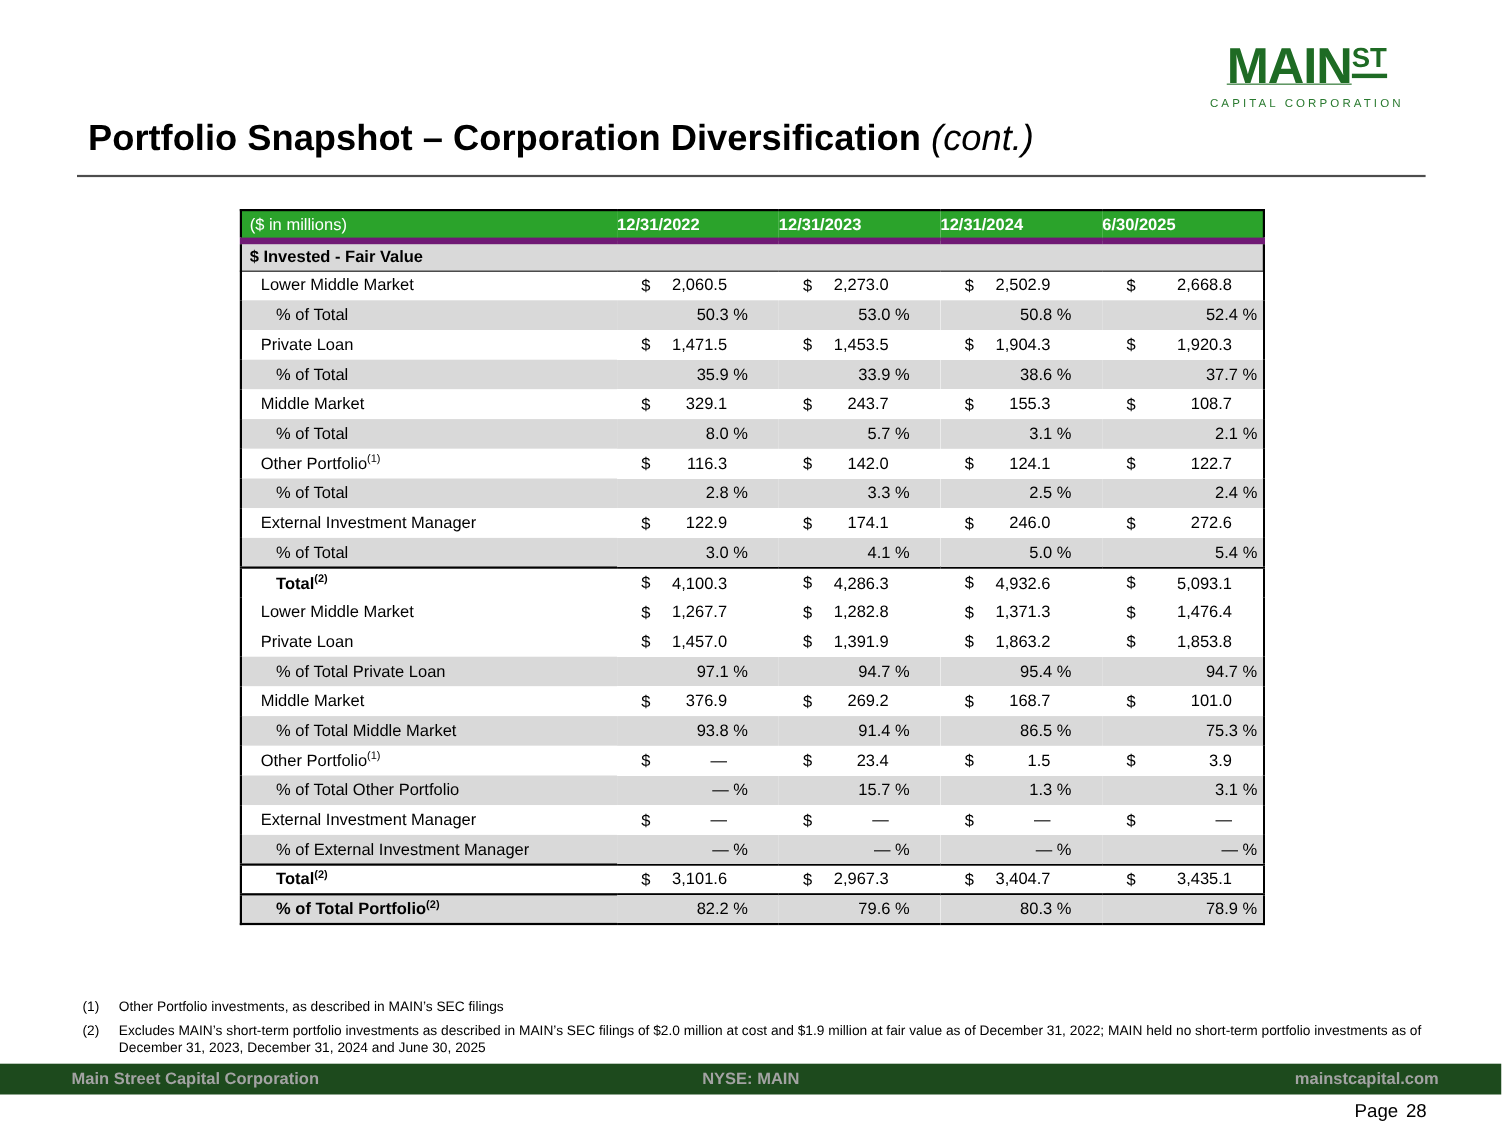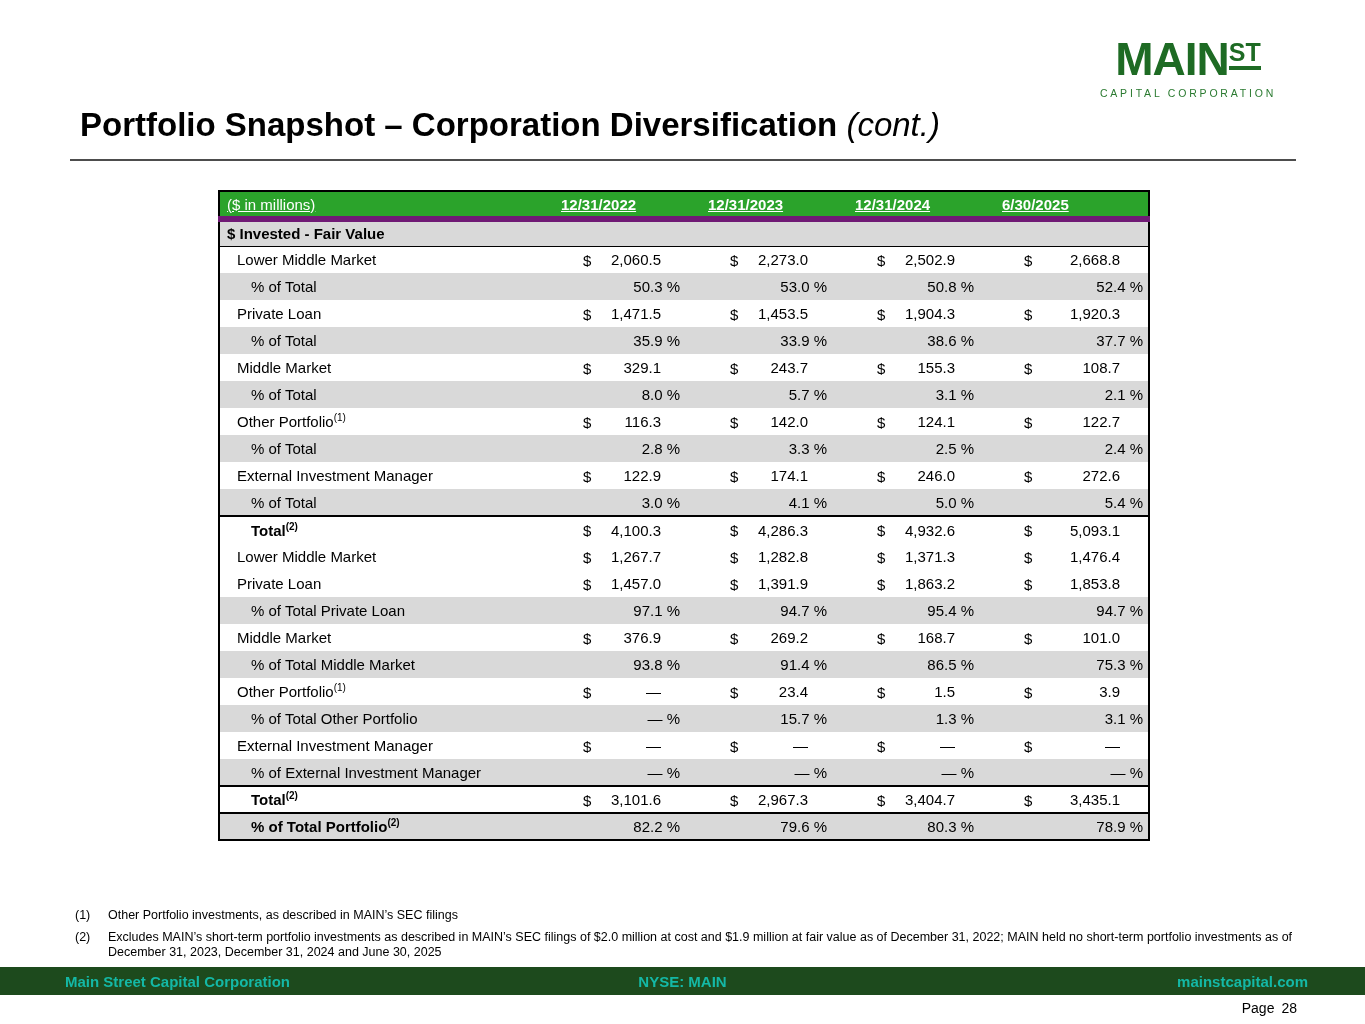--- a/index.html
+++ b/index.html
@@ -1,34 +1,34 @@
 <!DOCTYPE html>
 <html><head>
 <meta charset="utf-8">
 <style>
   * { box-sizing: border-box; margin: 0; padding: 0; }
   html, body { width: 1365px; height: 1024px; background: #ffffff; font-family: "Liberation Sans", sans-serif; }
   .slide { position: absolute; top: 0; left: 0; width: 1365px; height: 1024px; overflow: hidden; background: #fff; }
 
   
   .logo { position: absolute; top: 36px; left: 1098px; width: 180px; color: #1e6b24; text-align: center; line-height: 1; }
-  .logo-main-line { white-space: nowrap; }
+  .logo-main-line { white-space: nowrap; text-decoration: underline; }
   .logo-main { font-size: 46px; font-weight: 700; letter-spacing: -1px; color: #1e6b24; }
   .logo-st { display: inline-block; font-size: 25px; font-weight: 700; color: #1e6b24; border-bottom: 4px solid #1e6b24; transform: translateY(-14px); padding-bottom: 1px; }
   .logo-sub { margin-top: 4px; font-size: 10.5px; font-weight: 400; letter-spacing: 2.8px; color: #2a7a30; white-space: nowrap; }
 
   
   .title { position: absolute; left: 80px; top: 106px; font-size: 33px; font-weight: 700; color: #000; white-space: nowrap; }
   .title .cont { font-weight: 400; font-style: italic; margin-top: 20px; }
   .title-rule { position: absolute; left: 70px; top: 159px; width: 1226px; height: 2px; background: #4d4d4d; }
 
   
   .table-wrap { position: absolute; left: 218px; top: 190px; width: 930px; }
   table { width: 100%; border-collapse: collapse; table-layout: fixed; font-size: 15px; color: #000; border: 2px solid #000; }
-  thead th { background: #2ba32b; color: #fff; height: 28px; vertical-align: middle; text-decoration: underline; }
+  thead th { background: #2ba32b; color: #fff; height: 28px; vertical-align: middle; }
   th.th-label { text-align: left; font-weight: 400; padding-left: 7px; }
   th.th-year { text-align: left; font-weight: 700; padding-right: 14px; }
   tbody td { height: 27px; vertical-align: middle; white-space: nowrap; }
   tr.section td { background: #d9d9d9; font-weight: 700; padding-left: 7px; border-top: 6px solid #701a75; border-bottom: 1px solid #000; }
   tr.dollar td { background: #ffffff; }
   tr.percent td { background: #d9d9d9; }
   tr.total td { background: #ffffff; border-top: 2px solid #000; }
   tr.total-percent td { background: #d9d9d9; border-top: 2px solid #000; margin-top: 12px; }
   .cell-label { text-align: left; }
   tr.dollar .cell-label { padding-left: 17px; }
@@ -42,25 +42,25 @@
   tr.percent td.cell-val:last-child, tr.total-percent td.cell-val:last-child { padding-right: 5px; }
   sup { font-size: 10px; vertical-align: super; line-height: 0; }
 
   
   .footnotes { position: absolute; left: 75px; top: 908px; width: 1240px; font-size: 12.5px; color: #000; }
   .footnote { display: flex; margin-bottom: 6px; line-height: 1.25; }
   .fn-marker { flex: 0 0 33px; }
   .fn-text { flex: 1; }
 
   
-  .footer-bar { position: absolute; left: 0; top: 967px; width: 1365px; height: 28px; background: #1d4a1d; color: #14b8a6; font-weight: 700; font-size: 15px; }
+  .footer-bar { position: absolute; left: 0; top: 967px; width: 1365px; height: 28px; background: #1d4a1d; color: #a3a3a3; font-weight: 700; font-size: 15px; }
   .footer-left { position: absolute; left: 65px; top: 50%; transform: translateY(-50%); }
   .footer-center { position: absolute; left: 50%; top: 50%; transform: translate(-50%,-50%); }
   .footer-right { position: absolute; right: 57px; top: 50%; transform: translateY(-50%); }
-  .page-num { position: absolute; right: 68px; top: 1000px; font-size: 14px; color: #000; }
+  .page-num { position: absolute; right: 68px; top: 1000px; font-size: 17px; color: #000; }
   .page-num .page-gap { display: inline-block; width: 7px; }
 </style>
 </head>
 <body>
 
 <div class="slide">
 
   <div class="logo">
     <div class="logo-main-line"><span class="logo-main">MAIN</span><span class="logo-st">ST</span></div>
     <div class="logo-sub">CAPITAL CORPORATION</div>

